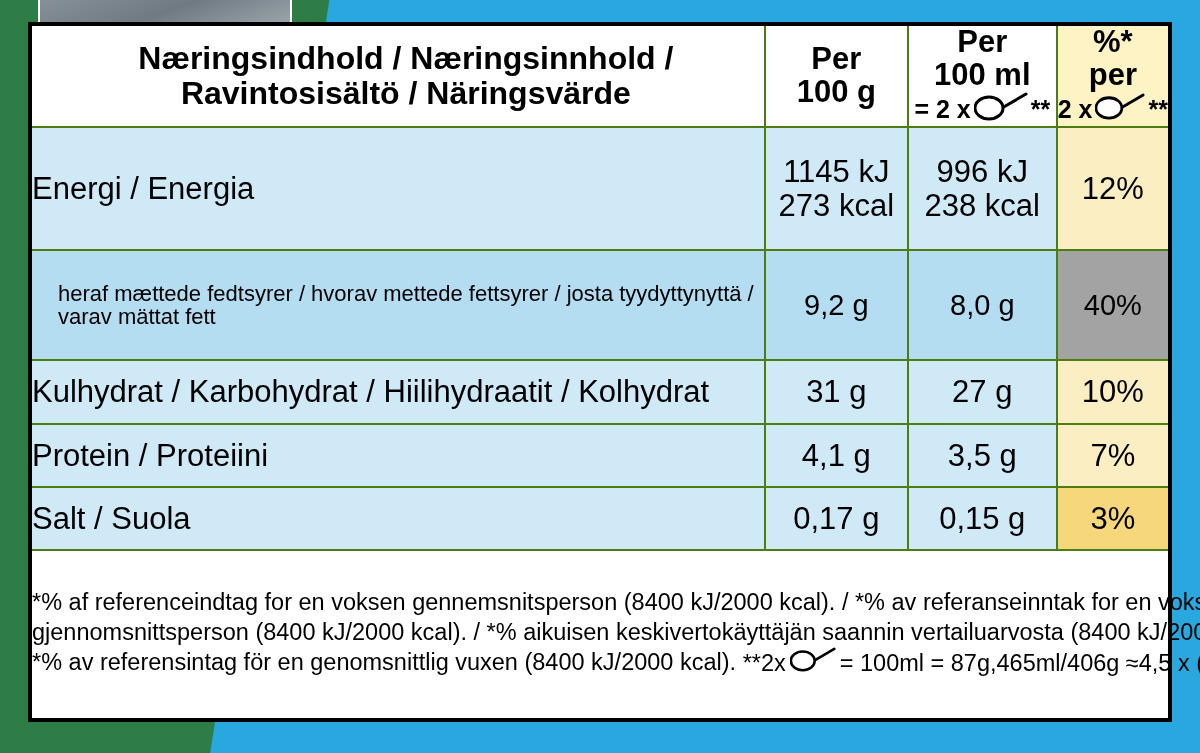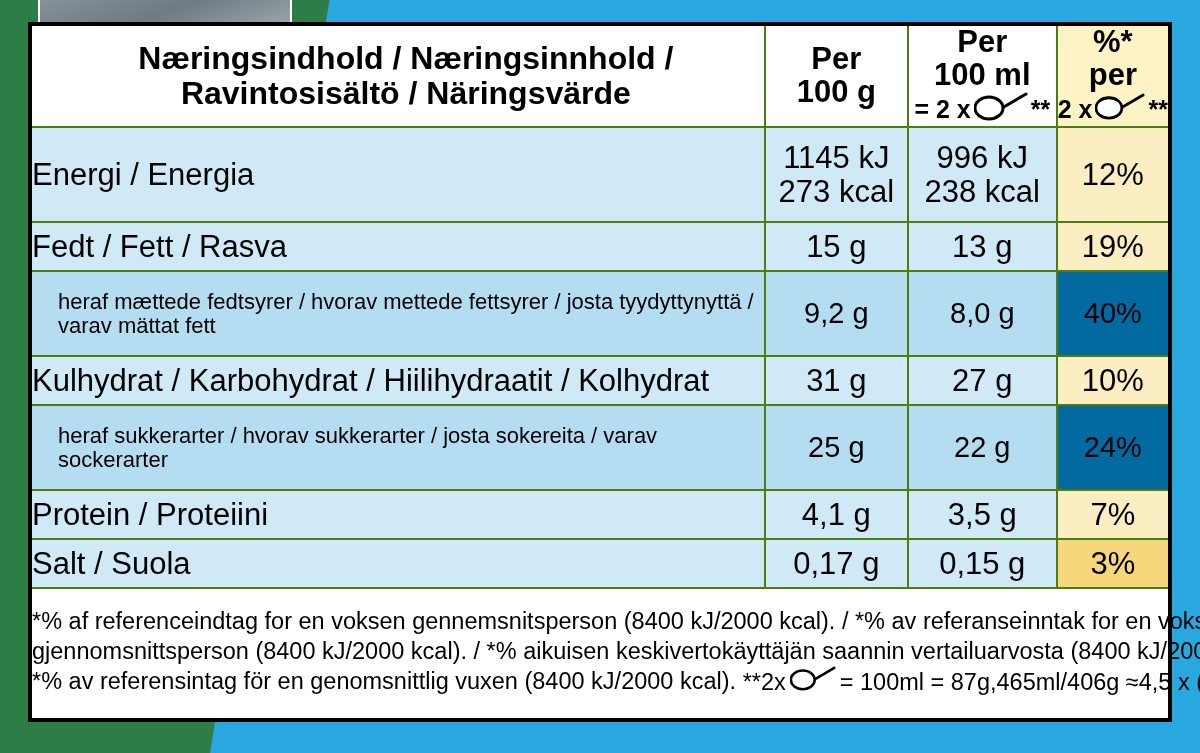--- a/index.html
+++ b/index.html
@@ -117,21 +117,21 @@
     text-align: center;
     line-height: 1.08;
     padding: 8px 6px;
   }
   .val.sub { background: #b5ddf2; font-size: 29px; }
   .val.pct {
     background: #f6d77b;
     text-align: center;
   }
   .val.pct.light { background: #fbeec2; }
-  .val.pct.sub { background: #0369a1; }
+  .val.pct.sub { background: #a3a3a3; }
 
   .footnote {
     background: #ffffff;
     font-size: 23.5px;
     line-height: 1.26;
     padding: 10px 14px 6px 14px;
     text-align: left;
   }
   .footnote .ln { display: block; white-space: nowrap; }
   .foot-inline {
@@ -204,47 +204,35 @@
     </thead>
     <tbody>
 
       <tr>
         <td class="row-name">Energi / Energia</td>
         <td class="val"><span class="ml"><div>1145 kJ</div><div>273 kcal</div></span></td>
         <td class="val"><span class="ml"><div>996 kJ</div><div>238 kcal</div></span></td>
         <td class="val pct light">12%</td>
       </tr>
 
-      <tr>
-        <td class="row-name">Fedt / Fett / Rasva</td>
-        <td class="val">15 g</td>
-        <td class="val">13 g</td>
-        <td class="val pct light">19%</td>
-      </tr>
 
       <tr>
         <td class="row-name sub">heraf mættede fedtsyrer / hvorav mettede fettsyrer / josta tyydyttynyttä / varav mättat fett</td>
         <td class="val sub">9,2 g</td>
         <td class="val sub">8,0 g</td>
         <td class="val pct sub">40%</td>
       </tr>
 
       <tr>
         <td class="row-name">Kulhydrat / Karbohydrat / Hiilihydraatit / Kolhydrat</td>
         <td class="val">31 g</td>
         <td class="val">27 g</td>
         <td class="val pct light">10%</td>
       </tr>
 
-      <tr>
-        <td class="row-name sub">heraf sukkerarter / hvorav sukkerarter / josta sokereita / varav sockerarter</td>
-        <td class="val sub">25 g</td>
-        <td class="val sub">22 g</td>
-        <td class="val pct sub">24%</td>
-      </tr>
 
       <tr>
         <td class="row-name">Protein / Proteiini</td>
         <td class="val">4,1 g</td>
         <td class="val">3,5 g</td>
         <td class="val pct light">7%</td>
       </tr>
 
       <tr>
         <td class="row-name">Salt / Suola</td>

